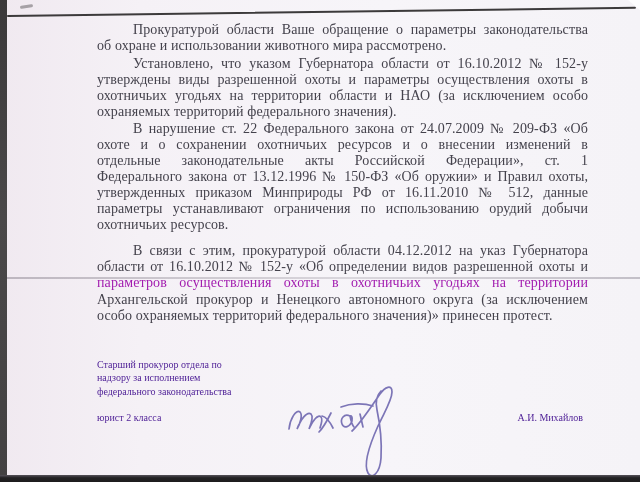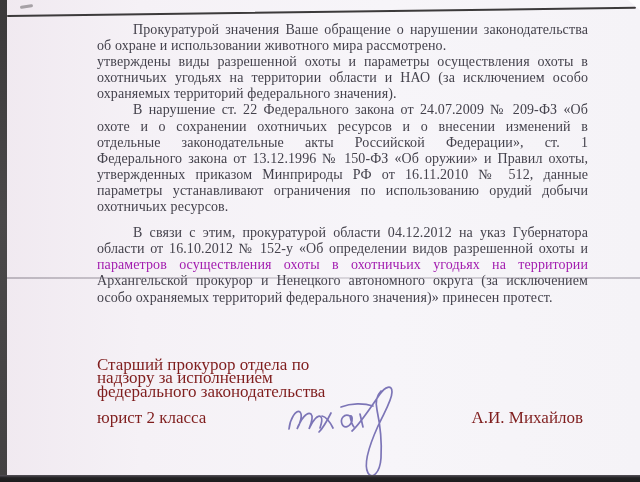--- a/index.html
+++ b/index.html
@@ -59,21 +59,21 @@
     height:16.1px;overflow:visible;white-space:normal;
   }
   .ln.ind{text-indent:36px;}
   .ln.end{text-align-last:left;}
   .ln.gap2{margin-top:2px;}
   .ln.gap7{margin-top:10px;}
   .ln.faded{color:#a21caf;}
   
   .signoff{
     position:absolute;left:97px;top:358px;width:486px;
-    font-size:17px;line-height:13.4px;color:#7f1d1d;
+    font-size:10px;line-height:13.4px;color:#4c1d95;
     z-index:2;
   }
   .sig-row{
     display:flex;justify-content:space-between;align-items:flex-end;
     margin-top:12px;line-height:15px;
   }
   .sig-ink{
     position:absolute;left:0;top:0;z-index:4;pointer-events:none;
   }
 </style>
@@ -84,22 +84,23 @@
   <div class="paper"></div>
 
   <div class="edge-left"></div>
   <div class="edge-top"></div>
   <div class="corner-tr"></div>
   <div class="edge-bottom"></div>
   <div class="smudge"></div>
   <div class="crease"></div>
 
   <div class="body-text">
-    <div class="ln ind">Прокуратурой значения Ваше обращение о нарушении законодательства</div>
+    <div class="ln ind">Прокуратурой области Ваше обращение о параметры законодательства</div>
     <div class="ln end">об охране и использовании животного мира рассмотрено.</div>
+    <div class="ln ind gap2">Установлено, что указом Губернатора области от 16.10.2012 № 152-у</div>
     <div class="ln">утверждены виды разрешенной охоты и параметры осуществления охоты в</div>
     <div class="ln">охотничьих угодьях на территории области и НАО (за исключением особо</div>
     <div class="ln end">охраняемых территорий федерального значения).</div>
     <div class="ln ind">В нарушение ст. 22 Федерального закона от 24.07.2009 № 209-ФЗ «Об</div>
     <div class="ln">охоте и о сохранении охотничьих ресурсов и о внесении изменений в</div>
     <div class="ln">отдельные законодательные акты Российской Федерации», ст. 1</div>
     <div class="ln">Федерального закона от 13.12.1996 № 150-ФЗ «Об оружии» и Правил охоты,</div>
     <div class="ln">утвержденных приказом Минприроды РФ от 16.11.2010 № 512, данные</div>
     <div class="ln">параметры устанавливают ограничения по использованию орудий добычи</div>
     <div class="ln end">охотничьих ресурсов.</div>

